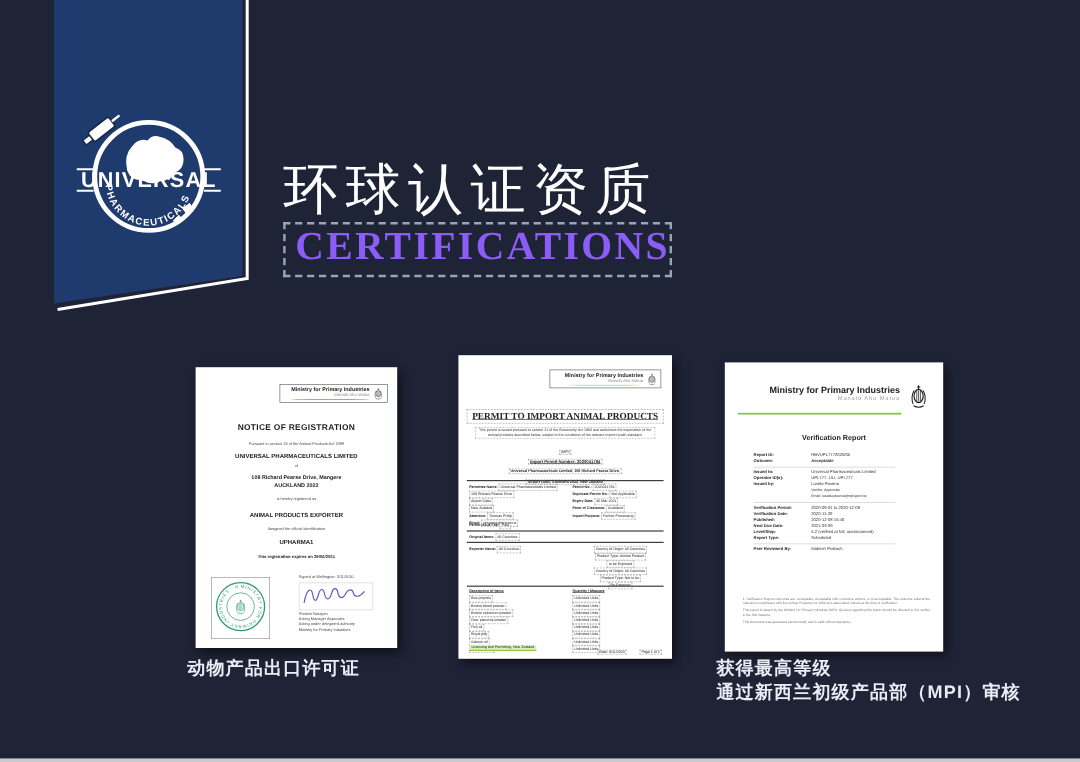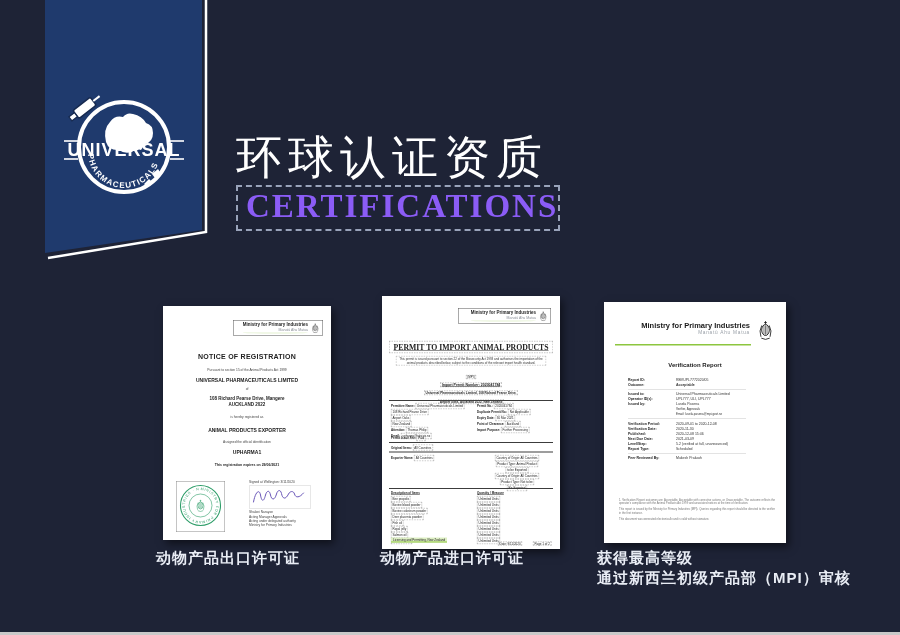--- a/index.html
+++ b/index.html
@@ -277,21 +277,20 @@
 
       <div class="abs" style="top:483px;left:18px;background:#ddefc3;border-bottom:2px solid #8dc63f;font-size:6px;padding:1px 4px">Licensing and Permitting, New Zealand</div>
       <div class="abs" style="top:483px;left:232px">
         <span class="dsh" style="font-size:6px">Date: 9/11/2020</span>
       </div>
       <div class="abs" style="top:483px;left:302px">
         <span class="dsh" style="font-size:6px">Page 1 of 2</span>
       </div>
     </div>
   </div>
-  <div class="caption" style="left:380px;top:548px">动物产品进口许可证</div>
 
   <div class="cert" id="cert3">
     <div class="inner">
       <div class="abs" style="top:38px;left:28px;width:264px;text-align:right">
         <div class="b" style="font-size:15px;color:#1a1a1a;white-space:nowrap">Ministry for Primary Industries</div>
         <div style="font-size:9.5px;color:#9aa0a8;letter-spacing:1.5px">Manatū Ahu Matua</div>
       </div>
       <div class="abs" style="top:84px;left:22px;width:272px;border-top:3px solid #8dc63f"></div>
       <svg class="abs" style="top:34px;right:24px;color:#1a1a1a" width="34" height="44">
         <use href="#crest" width="34" height="44"></use>

